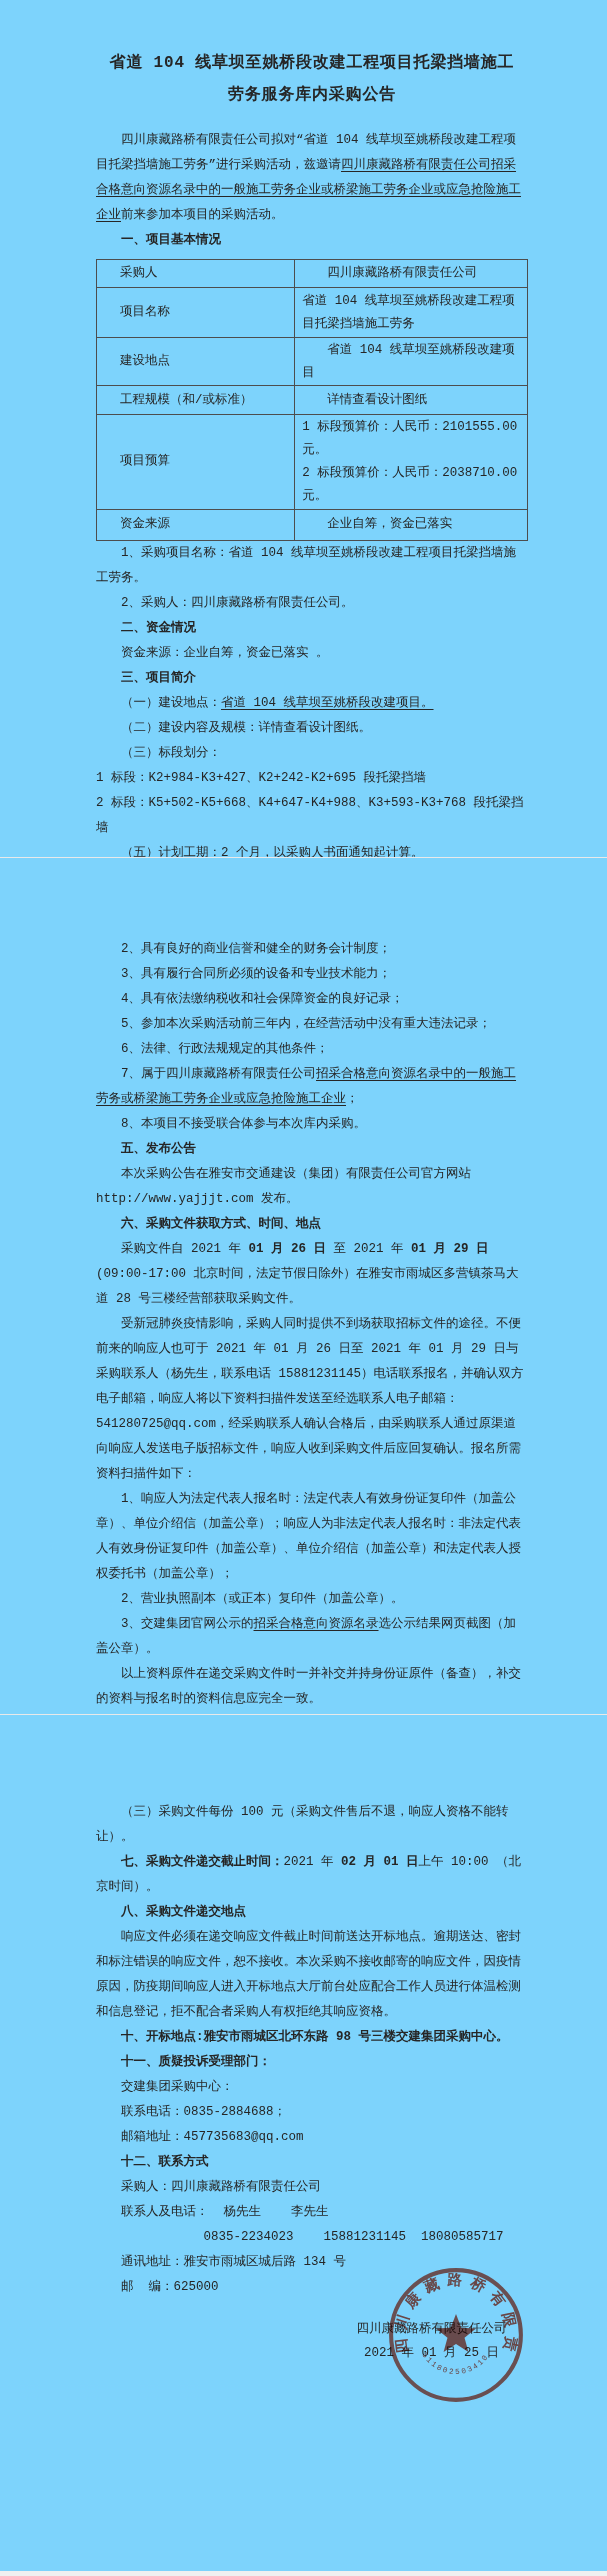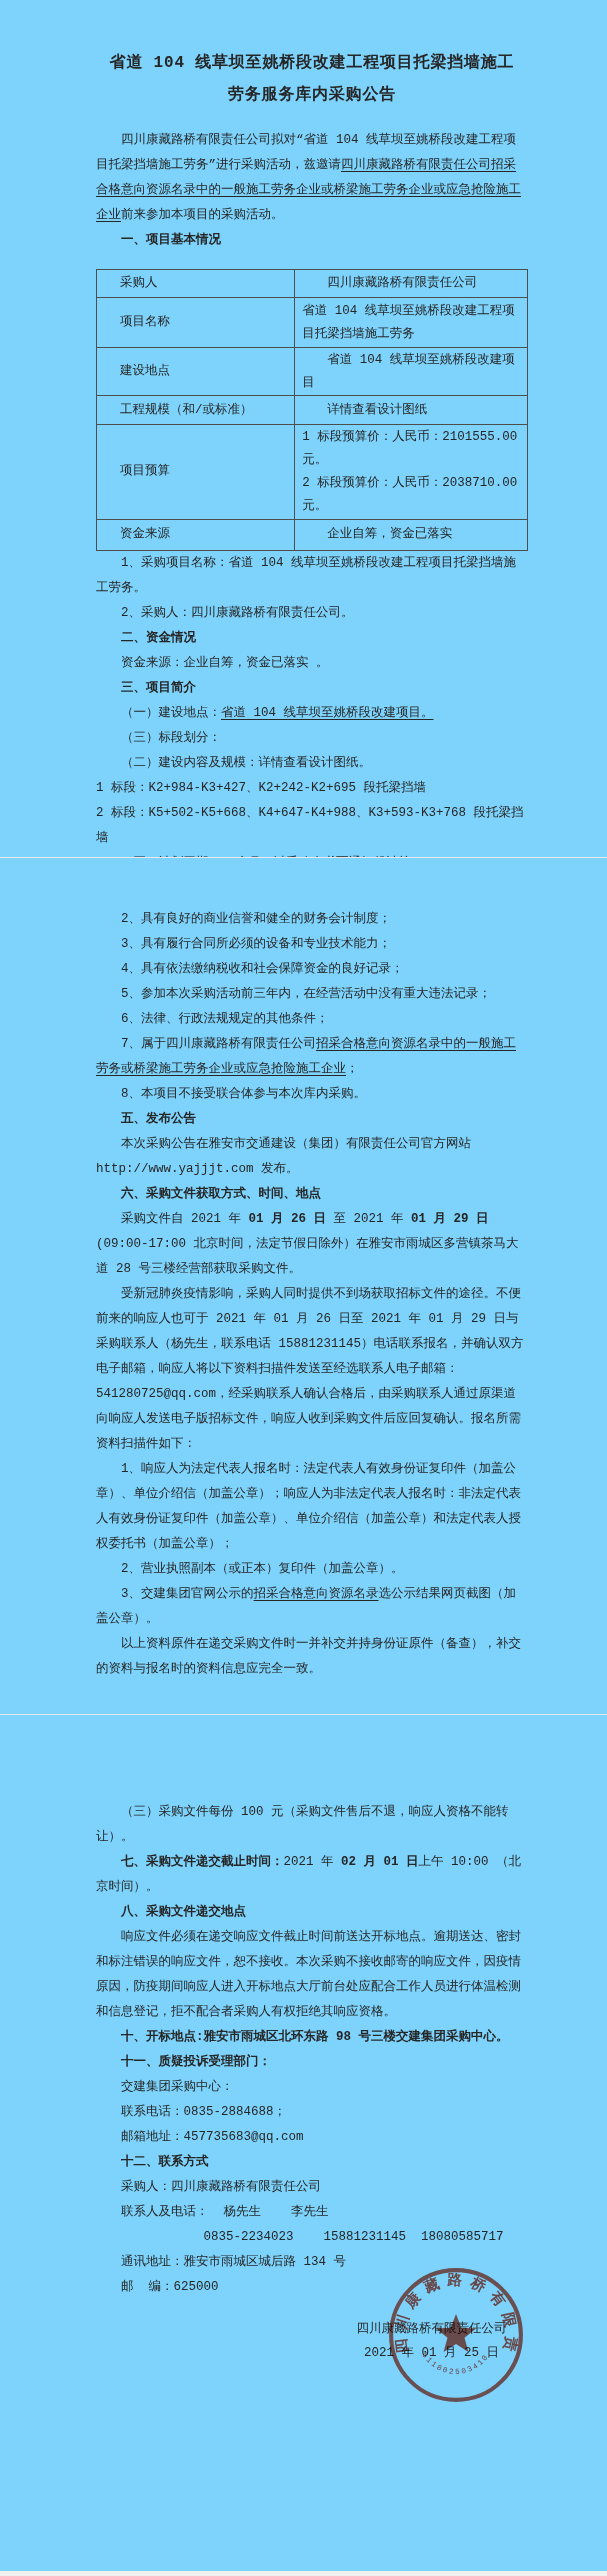--- a/index.html
+++ b/index.html
@@ -10,21 +10,21 @@
   .page + .page { border-top:1.5px solid #e9e9e9; }
   p, h1, h2 { margin:0; font-size:12.5px; line-height:25px; font-weight:normal;
               white-space:pre-wrap; }
   .ind { text-indent:2em; }
   .hd  { font-weight:bold; }
   .u   { text-decoration:underline; text-underline-offset:3px; }
   .b   { font-weight:bold; }
   .doc-title { margin:47px 0 0; text-align:center; font-weight:bold;
                font-size:16px; line-height:32px; letter-spacing:0.8px; }
   .intro { margin-top:16.7px; }
-  table.info { border-collapse:collapse; margin:16px 0 0; width:432px; }
+  table.info { border-collapse:collapse; margin:6px 0 0; width:432px; }
   .info td { border:0.8px solid #4d4d4d; vertical-align:middle; padding:0.8px 7.6px;
              font-size:12.5px; line-height:23px; }
   .info td.lab { width:166px; padding-left:23px; }
   .vind { text-indent:2em; }
   tr.h34 td { height:26px; } tr.h62 td { height:47px; } tr.h38 td { height:29px; }
   .info .two { display:block; }
   .ti8 { text-indent:8.6em; }
   .sign { position:absolute; top:602px; left:332px; width:199px; text-align:center; }
   .sign p { line-height:24px; }
   .seal { position:absolute; top:547px; left:383px; width:146px; height:146px;
@@ -75,31 +75,31 @@
     </table>
 
     <p class="ind">1、采购项目名称：省道 104 线草坝至姚桥段改建工程项目托梁挡墙施工劳务。</p>
     <p class="ind">2、采购人：四川康藏路桥有限责任公司。</p>
 
     <h2 class="ind hd">二、资金情况</h2>
     <p class="ind">资金来源：企业自筹，资金已落实 。</p>
 
     <h2 class="ind hd">三、项目简介</h2>
     <p class="ind"><span>（一）建设地点：</span><span class="u">省道 104 线草坝至姚桥段改建项目。</span></p>
+    <p class="ind">（二）建设内容及规模：详情查看设计图纸。</p>
     <p class="ind">（三）标段划分：</p>
-    <p class="ind">（二）建设内容及规模：详情查看设计图纸。</p>
     <p>1 标段：K2+984-K3+427、K2+242-K2+695 段托梁挡墙</p>
     <p>2 标段：K5+502-K5+668、K4+647-K4+988、K3+593-K3+768 段托梁挡墙</p>
     <p class="ind">（五）计划工期：2 个月，以采购人书面通知起计算。</p>
 
     <h2 class="ind hd">四、响应人参加本次采购活动应具备下列条件</h2>
     <p class="ind">1、具有独立承担民事责任的能力；</p>
   </div>
 
-  <div class="page" style="padding-top:49px;">
+  <div class="page" style="padding-top:79px;">
     <p class="ind">2、具有良好的商业信誉和健全的财务会计制度；</p>
     <p class="ind">3、具有履行合同所必须的设备和专业技术能力；</p>
     <p class="ind">4、具有依法缴纳税收和社会保障资金的良好记录；</p>
     <p class="ind">5、参加本次采购活动前三年内，在经营活动中没有重大违法记录；</p>
     <p class="ind">6、法律、行政法规规定的其他条件；</p>
     <p class="ind"><span>7、属于四川康藏路桥有限责任公司</span><span class="u">招采合格意向资源名录中的一般施工劳务或桥梁施工劳务企业或应急抢险施工企业</span><span>；</span></p>
     <p class="ind">8、本项目不接受联合体参与本次库内采购。</p>
 
     <h2 class="ind hd">五、发布公告</h2>
     <p class="ind">本次采购公告在雅安市交通建设（集团）有限责任公司官方网站 http://www.yajjjt.com 发布。</p>

